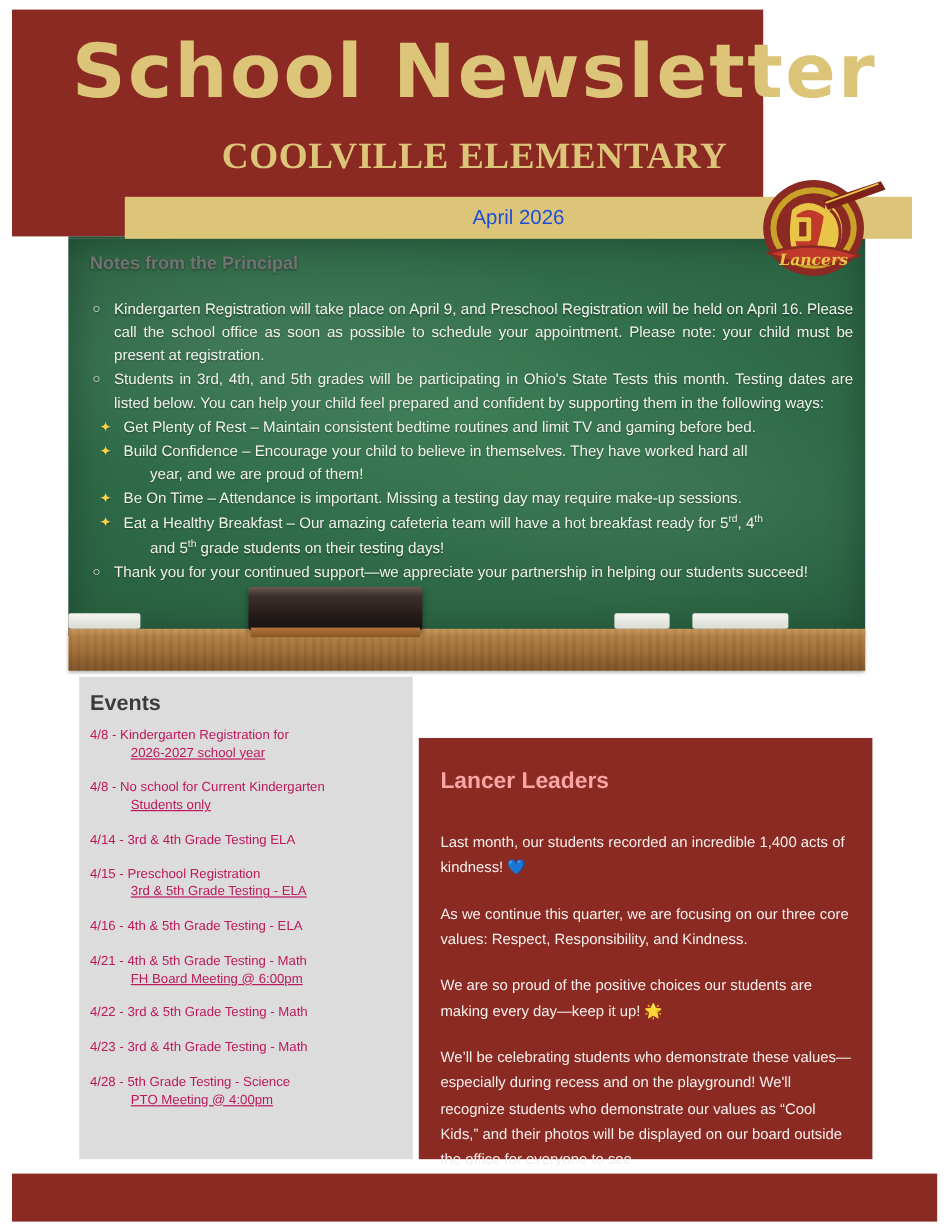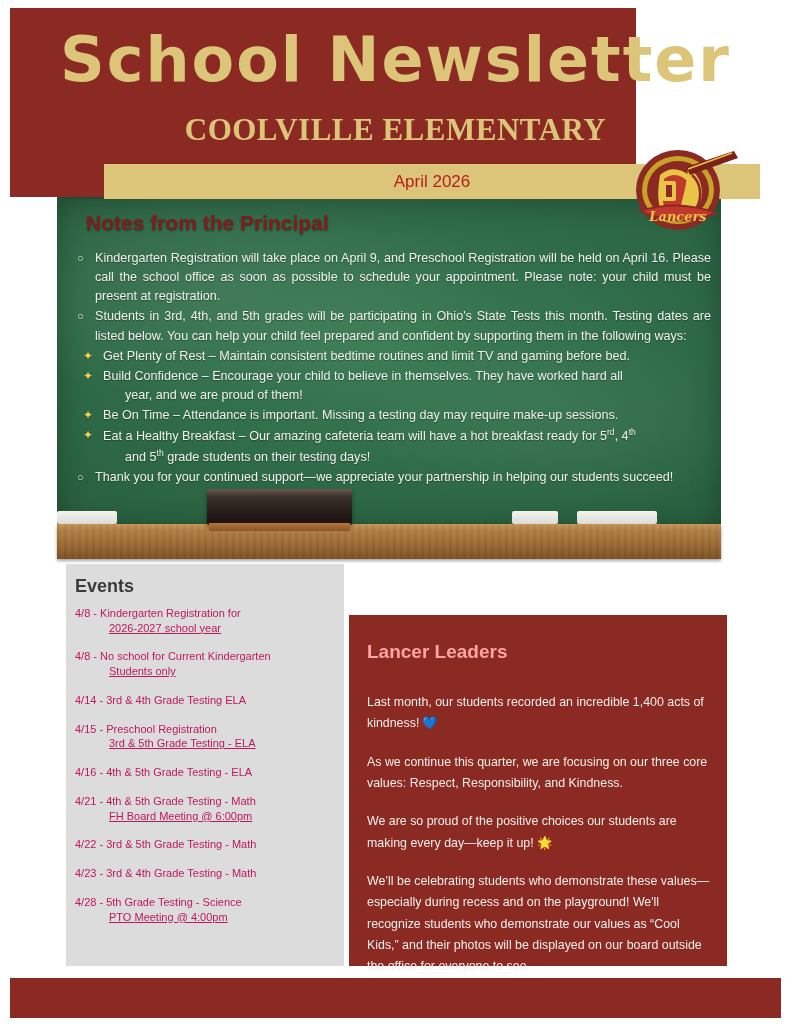--- a/index.html
+++ b/index.html
@@ -52,21 +52,21 @@
     letter-spacing: 0.5px;
   }
 
   .date-band {
     position: absolute;
     left: 104px;
     top: 164px;
     width: 656px;
     height: 35px;
     background: #DCC579;
-    color: #b91c1c;
+    color: #1d4ed8;
     font-size: 17px;
     display: flex;
     align-items: center;
     justify-content: center;
     z-index: 3;
   }
 
   
   .mascot {
     position: absolute;
@@ -138,25 +138,24 @@
     z-index: 2;
   }
   .chalk-a { left: 0px;   width: 60px; }
   .chalk-b { left: 455px; width: 46px; }
   .chalk-c { left: 520px; width: 80px; }
 
   .board-heading {
     position: absolute;
     left: 18px;
     top: 14px;
-    color: #7f1d1d;
-    font-size: 21px;
+    color: #737373;
+    font-size: 15px;
     font-weight: bold;
     text-shadow: 0 1px 2px rgba(0,0,0,0.45);
-    margin-left: 11px;
   }
 
   .board-list {
     position: absolute;
     left: 10px;
     top: 52px;
     width: 644px;
     color: #f2f2ee;
     font-size: 12.6px;
     line-height: 1.52;

